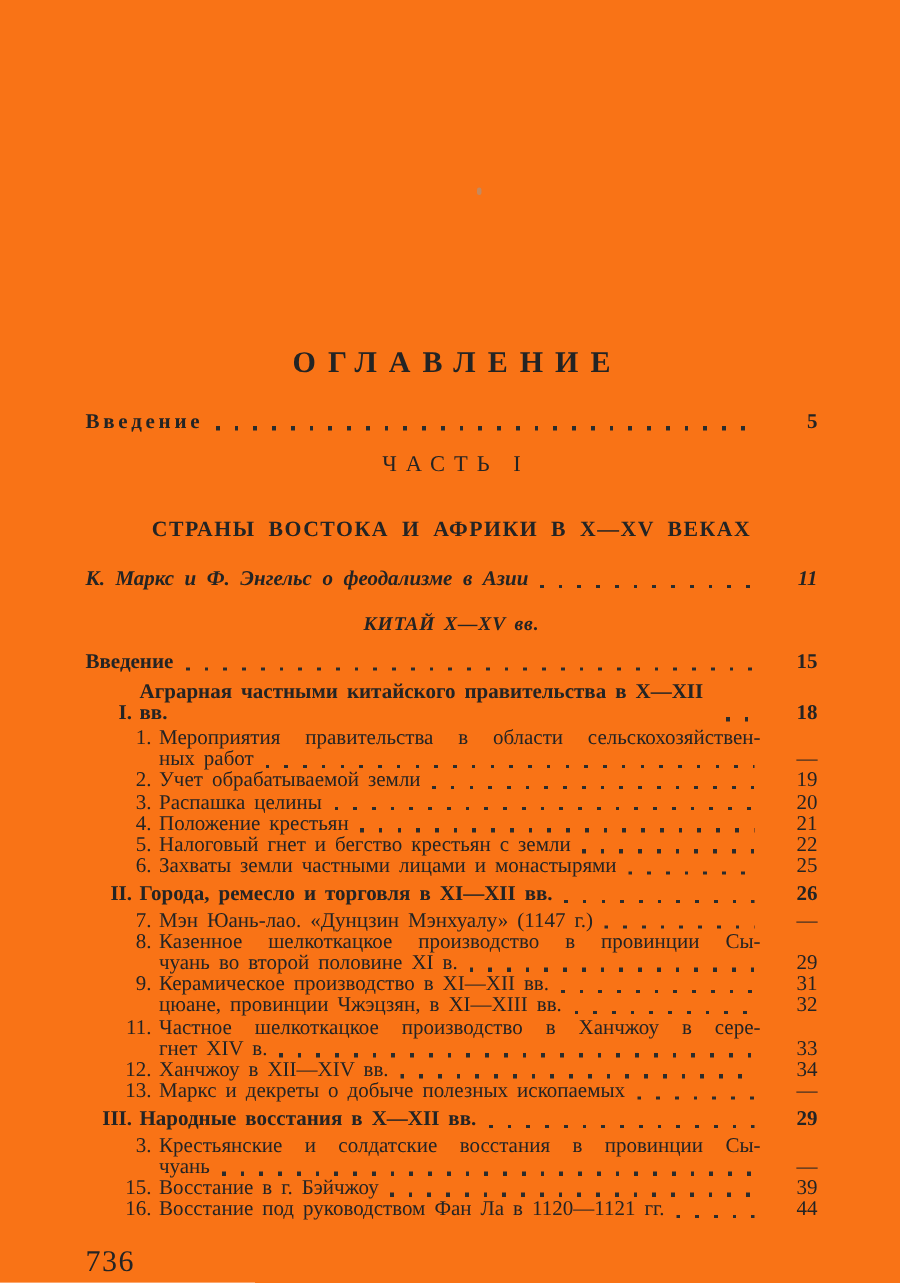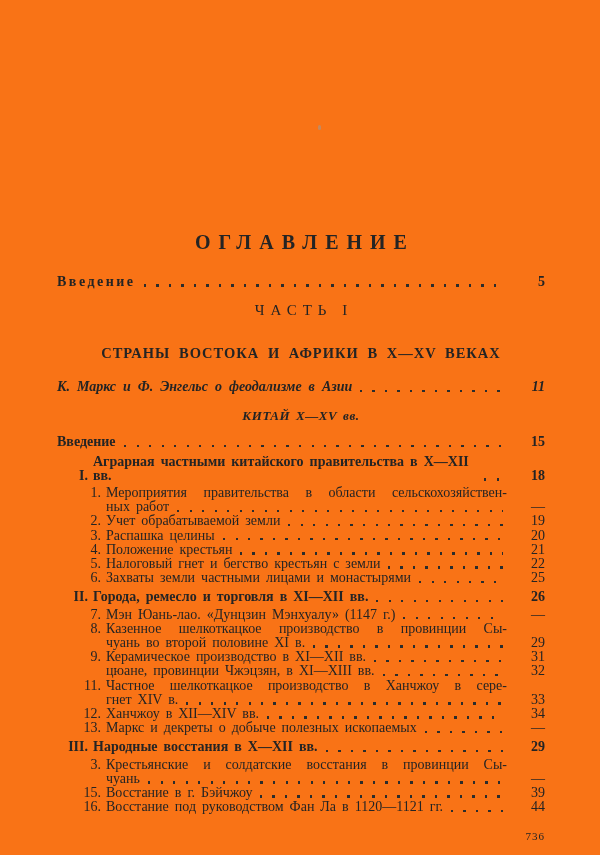--- a/index.html
+++ b/index.html
@@ -98,22 +98,22 @@
     flex: none;
     width: 36px;
     margin-left: 2px;
     text-align: right;
   }
   .footer {
     position: absolute;
     left: 57px;
     width: 488px;
     top: 830px;
-    text-align: right;
-    font-size: 11px;
+    text-align: left;
+    font-size: 20px;
     letter-spacing: 1px;
   }
   .speck {
     position: absolute;
     left: 318px;
     top: 125px;
     width: 3px;
     height: 5px;
     background: #9a9a9a;
     opacity: 0.55;

